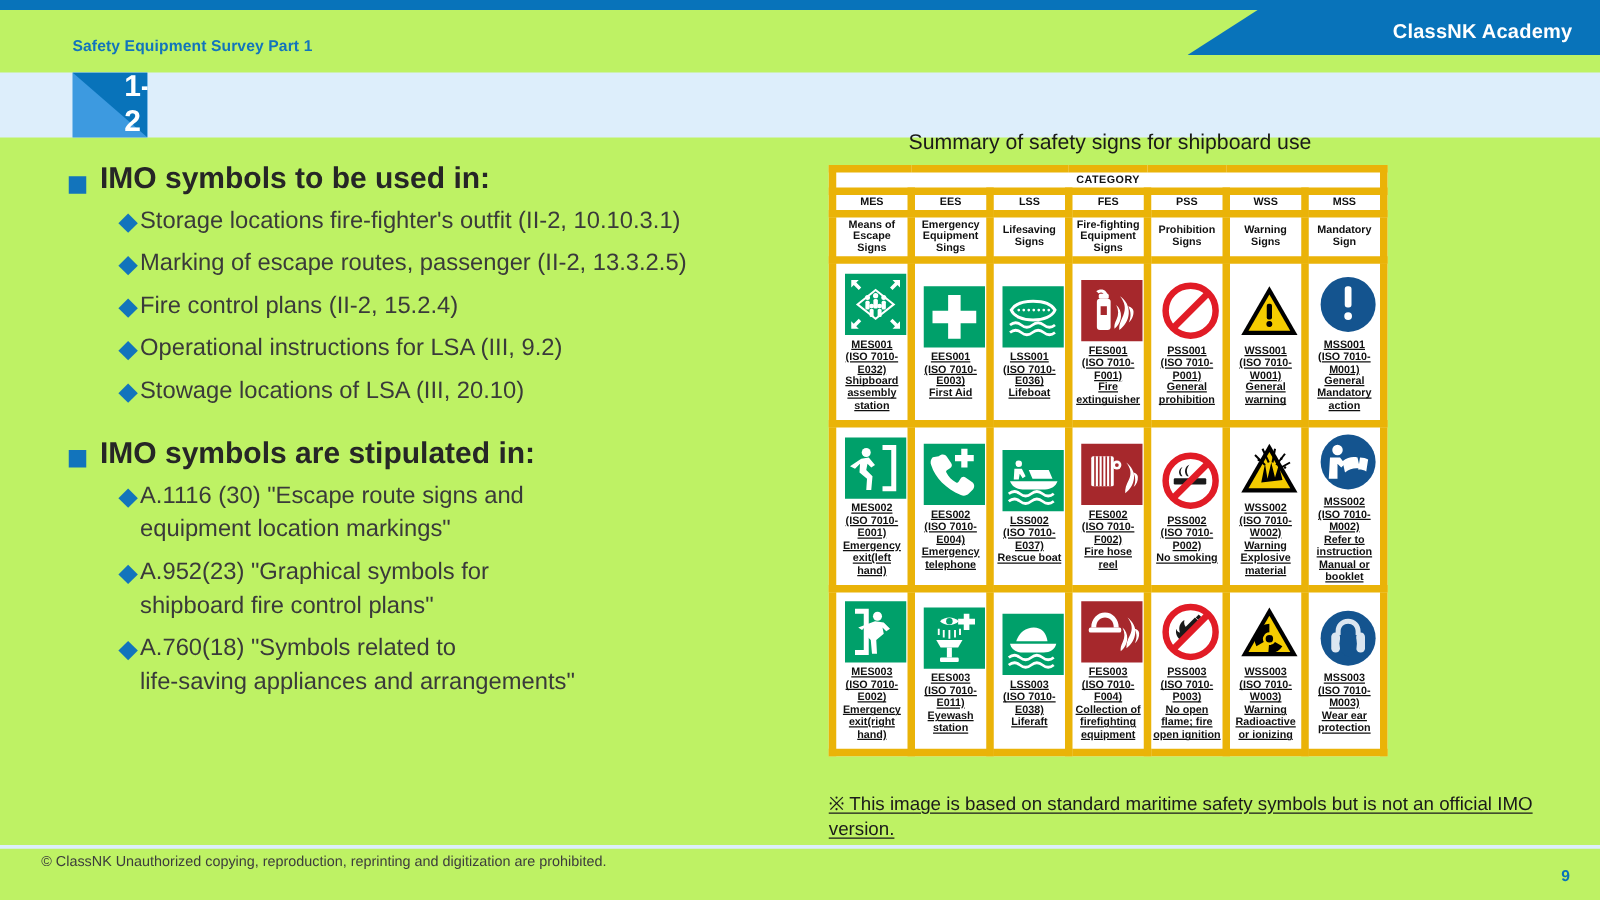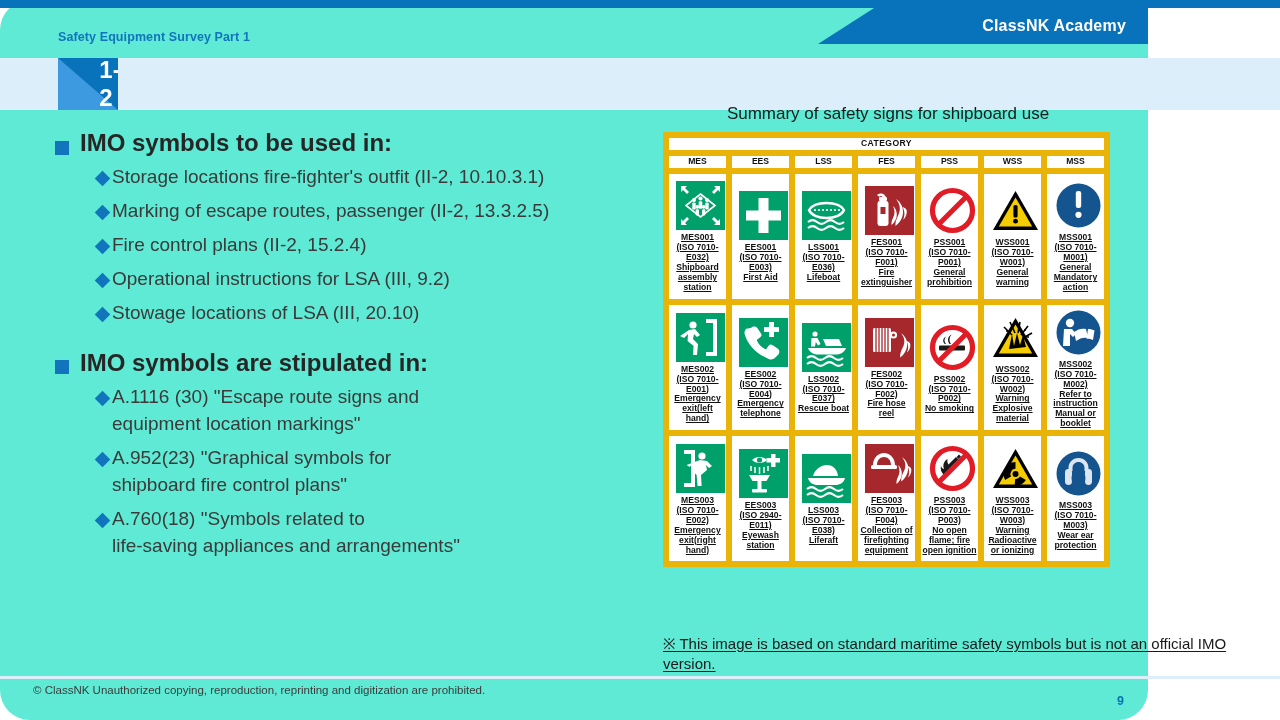--- a/index.html
+++ b/index.html
@@ -2,21 +2,21 @@
 <html><head>
 <meta charset="utf-8">
 <style>
   * { box-sizing: border-box; margin: 0; padding: 0; }
   html, body {
     width: 1280px; height: 720px;
     background: #ffffff;
     font-family: "Liberation Sans", sans-serif;
     overflow: hidden;
   }
-  .slide { position: relative; width: 1148px; height: 720px; background:#5eead4;border-radius:30px; }
+  .slide { position: relative; width: 1280px; height: 720px; background:#bef264; }
 
   
   .top-strip {
     position:absolute; left:0; top:0; width:1280px; height:8px;
     background:#0873ba;
   }
   .brand-block {
     position:absolute; right:0; top:8px; width:330px; height:36px;
     background:#0873ba;
     clip-path: polygon(17% 0, 100% 0, 100% 100%, 0 100%);
@@ -220,20 +220,29 @@
         <th colspan="7">CATEGORY</th>
       </tr>
       <tr class="code-row">
         <td>MES</td>
         <td>EES</td>
         <td>LSS</td>
         <td>FES</td>
         <td>PSS</td>
         <td>WSS</td>
         <td>MSS</td>
+      </tr>
+      <tr class="name-row">
+        <td>Means of Escape Signs</td>
+        <td>Emergency Equipment Sings</td>
+        <td>Lifesaving Signs</td>
+        <td>Fire-fighting Equipment Signs</td>
+        <td>Prohibition Signs</td>
+        <td>Warning Signs</td>
+        <td>Mandatory Sign</td>
       </tr>
 
       <tr>
         <td class="sym-cell">
               <div class="sym-wrap">
           <div class="sym-box sq-green">
             <svg viewBox="0 0 49 49" width="49" height="49">
               <g fill="#fff">
                 <path d="M5 5h6l-2 2 4 4-2 2-4-4-2 2z"></path>
                 <path d="M44 5h-6l2 2-4 4 2 2 4-4 2 2z"></path>
@@ -545,21 +554,21 @@
                         <line x1="25" y1="18" x2="25" y2="24"></line>
                   <line x1="29" y1="17" x2="29" y2="22"></line>
                 </g>
                 <path d="M10 26h21l-3.5 6h-14z"></path>
                 <rect x="18.5" y="32" width="4" height="8"></rect>
                 <rect x="13" y="40" width="15" height="3.5" rx="1"></rect>
               </g>
             </svg>
           </div>
           <div class="sym-cap" style="white-space:pre-line">EES003
-(ISO 2940-E011)
+(ISO 7010-E011)
 Eyewash station</div>
         </div>
             </td>
 
         <td class="sym-cell">
               <div class="sym-wrap">
           <div class="sym-box sq-green">
             <svg viewBox="0 0 49 49" width="49" height="49">
               <g fill="#fff">
                 <path d="M11 22c2-7 8-11 14-11s10 4 11 11z"></path>

